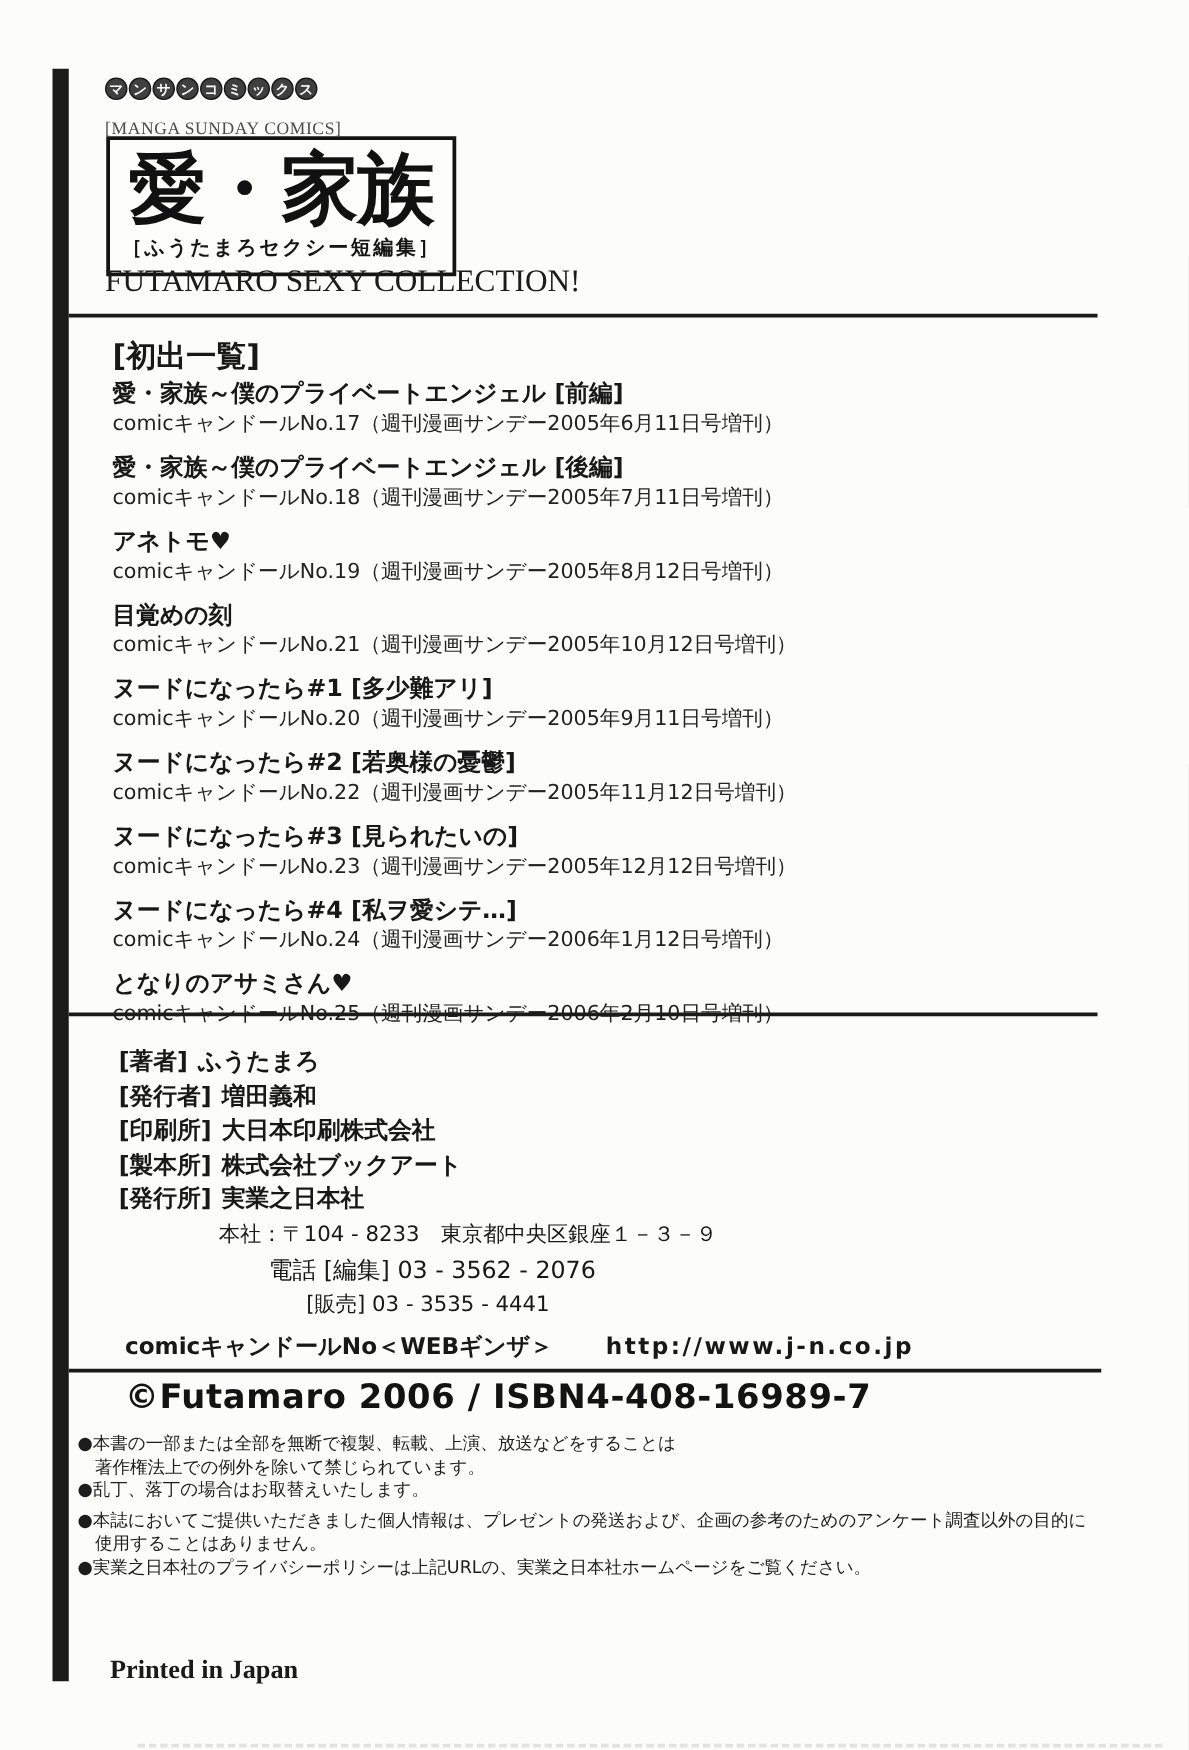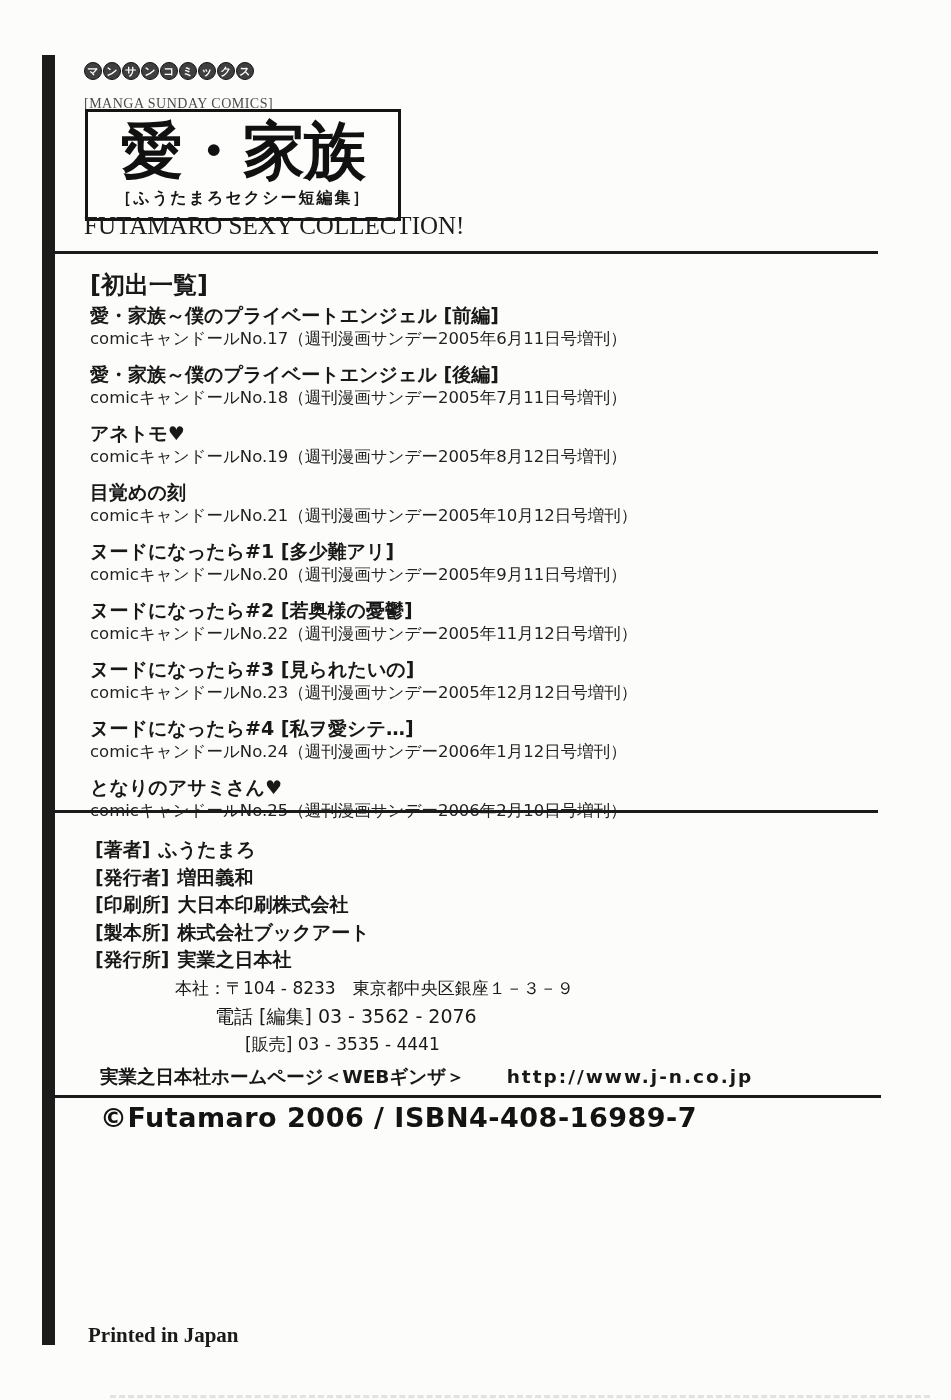--- a/index.html
+++ b/index.html
@@ -46,21 +46,21 @@
     font-size: 14px;
     letter-spacing: 0.5px;
     color: #4d4d4d;
     white-space: nowrap;
   }
 
   
   .title-box {
     position: absolute;
     left: 85px; top: 109px;
-    width: 316px;
+    width: 280px;
     border: 3px solid #141414;
     background: #fdfdfb;
     text-align: center;
     padding: 4px 2px 9px 2px;
   }
   .main-title {
     font-family: "DejaVu Serif", "Liberation Serif", serif;
     font-weight: bold;
     font-size: 62px;
     line-height: 70px;
@@ -247,26 +247,38 @@
         <div class="colophon-row"><span class="label">[製本所]</span><span class="value">株式会社ブックアート</span></div>
 
         <div class="colophon-row"><span class="label">[発行所]</span><span class="value">実業之日本社</span></div>
       </div>
     <div class="address-line">本社：〒104 - 8233　東京都中央区銀座１－３－９</div>
     <div class="phone-edit">電話 [編集] 03 - 3562 - 2076</div>
     <div class="phone-sales">[販売] 03 - 3535 - 4441</div>
   </div>
 
   <div class="homepage-line">
-    <span>実業之日本社ホームページ＜WEBギンザ＞</span>
+    <span>comicキャンドールNo＜WEBギンザ＞</span>
     <span class="homepage-url">http://www.j-n.co.jp</span>
   </div>
 
   <div class="rule rule3"></div>
 
   <div class="copyright-line">©Futamaro 2006 / ISBN4-408-16989-7</div>
 
+  <div class="notices">
+
+      <div class="notice">●本書の一部または全部を無断で複製、転載、上演、放送などをすることは
+　著作権法上での例外を除いて禁じられています。</div>
+
+      <div class="notice">●乱丁、落丁の場合はお取替えいたします。</div>
+
+      <div class="notice gap-before">●本誌においてご提供いただきました個人情報は、プレゼントの発送および、企画の参考のためのアンケート調査以外の目的に
+　使用することはありません。</div>
+
+      <div class="notice">●実業之日本社のプライバシーポリシーは上記URLの、実業之日本社ホームページをご覧ください。</div>
+    </div>
 
   <div class="printed-in">Printed in Japan</div>
 
   <div class="bottom-artifact"></div>
 
 </div>
 
 </body></html>

